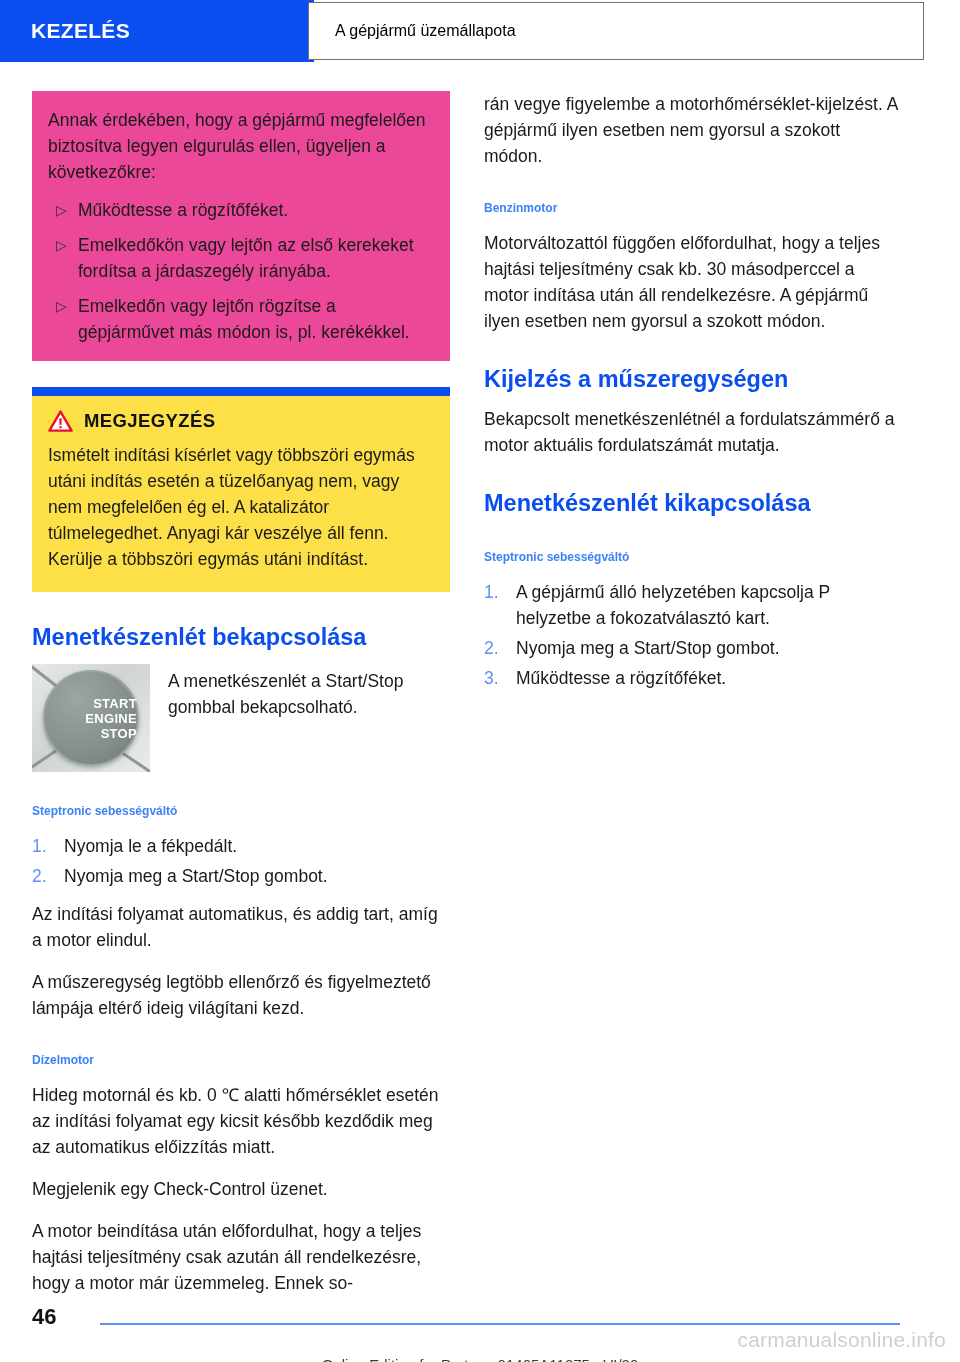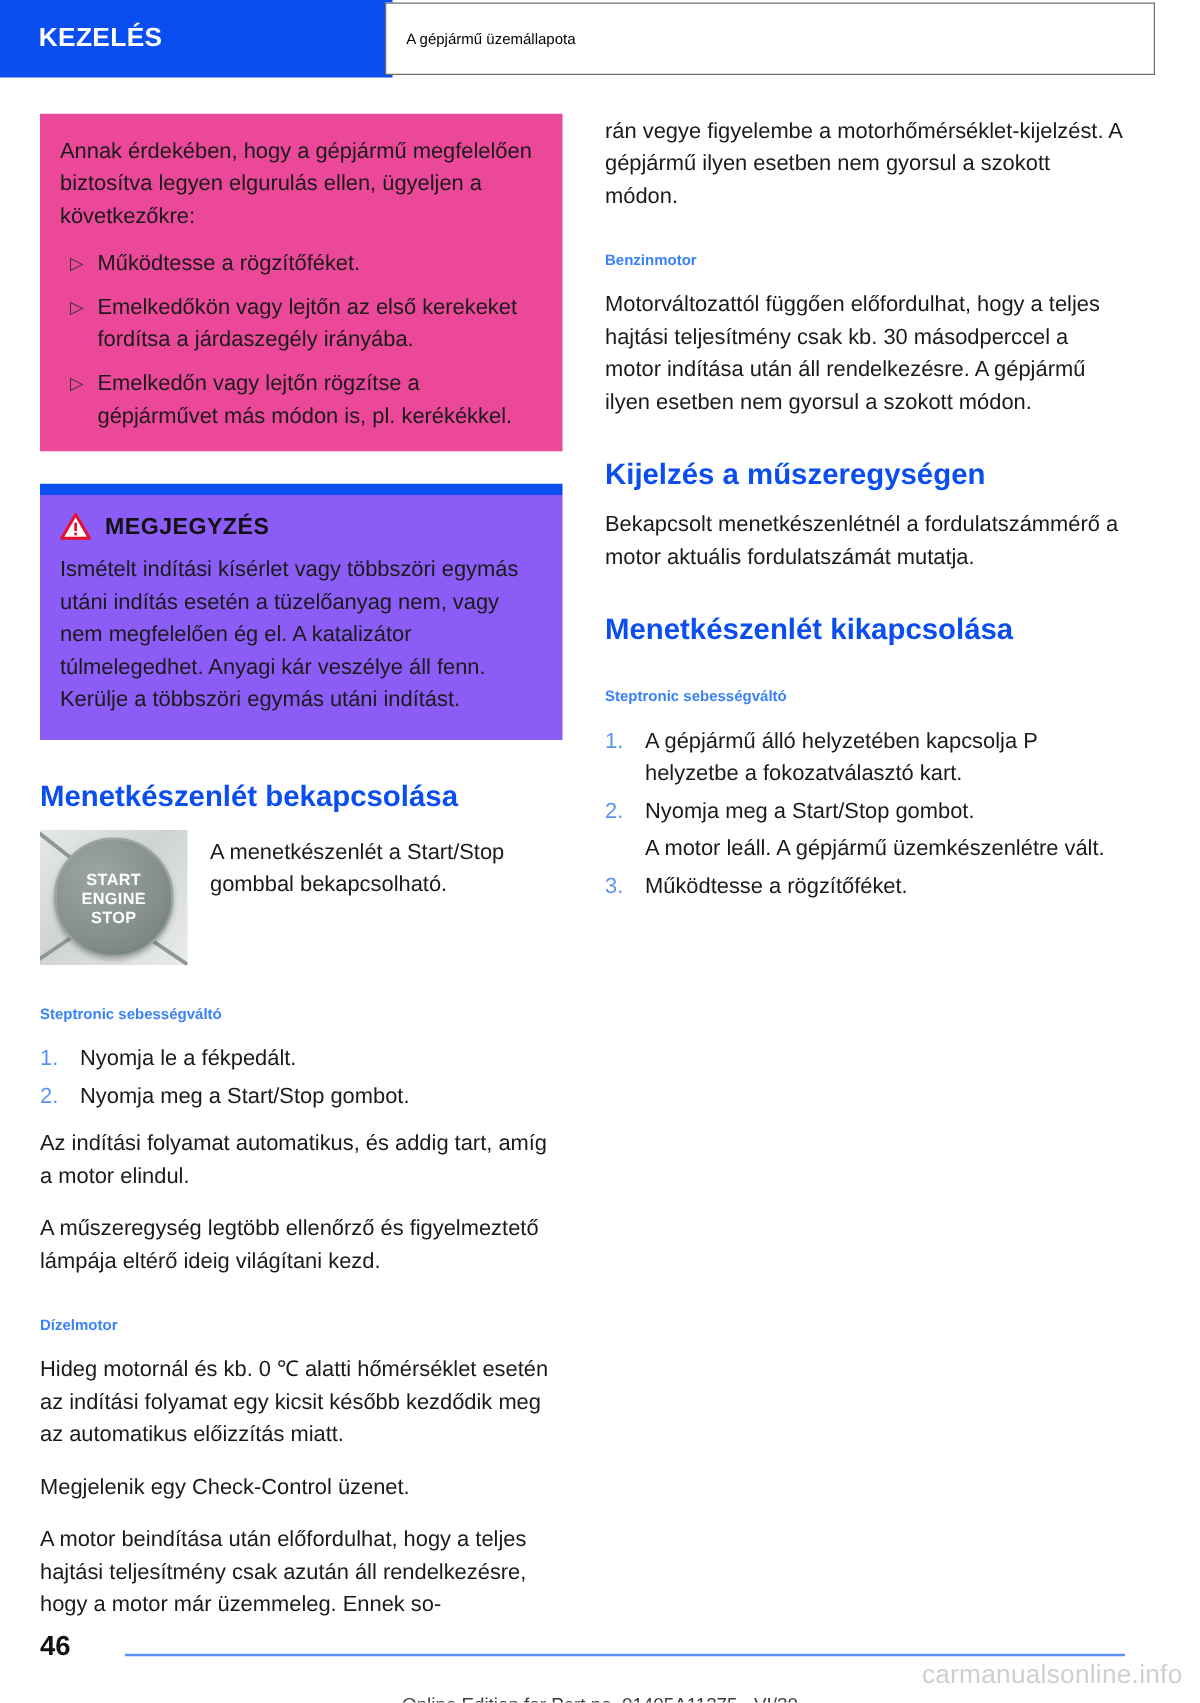--- a/index.html
+++ b/index.html
@@ -40,23 +40,23 @@
     left: 308px;
     top: 2px;
     right: 36px;
     height: 58px;
     border: 1.5px solid #6f6f6f;
     background: #ffffff;
     display: flex;
     align-items: center;
   }
   .header-box-label {
-    font-size: 12px;
+    font-size: 16px;
     color: #000000;
-    margin-left: 16px;
+    margin-left: 26px;
   }
 
   
   .page {
     position: absolute;
     top: 62px;
     left: 0;
     right: 0;
     bottom: 0;
   }
@@ -103,21 +103,21 @@
   }
   .gray-box p.body-text { margin-bottom: 0; }
 
   .note-box { position: relative; }
   .note-bar {
     height: 9px;
     background: #0b4ef0;
     width: 100%;
   }
   .note-inner {
-    background: #8b5cf6;
+    background: #fde047;
     padding: 14px 16px 20px 16px;
   }
   .note-head {
     display: flex;
     align-items: center;
     margin-bottom: 10px;
     gap: 11px;
   }
   .note-head-label {
     font-size: 18.5px;
@@ -213,21 +213,21 @@
     position: absolute;
     left: 11px;
     top: 6px;
     width: 96px;
     height: 96px;
     border-radius: 50%;
     background: radial-gradient(circle at 35% 30%, #9ba5a2 0%, #848e8b 60%, #6f7977 100%);
     border: 2px solid #9aa4a1;
     display: flex;
     flex-direction: column;
-    align-items: center;
+    align-items: flex-end;
     justify-content: center;
     box-shadow: 0 2px 4px rgba(0,0,0,0.25);
   }
   .fig-btn span {
     color: #ffffff;
     font-size: 13px;
     font-weight: bold;
     line-height: 15px;
     letter-spacing: 0.3px;
   }
@@ -384,21 +384,20 @@
     <ol class="num-list">
       <li>
         <span class="num-marker">1.</span>
         <span class="num-text">A gépjármű álló helyzetében kapcsolja P helyzetbe a fokozatválasztó kart.</span>
       </li>
       <li>
         <span class="num-marker">2.</span>
         <span class="num-text">Nyomja meg a Start/Stop gombot.</span>
       </li>
     </ol>
-    <div class="num-sub">A motor leáll. A gépjármű üzemkészenlétre vált.</div>
     <ol class="num-list">
       <li>
         <span class="num-marker">3.</span>
         <span class="num-text">Működtesse a rögzítőféket.</span>
       </li>
     </ol>
   </div>
 
   <div class="footer">
     <div class="page-num">46</div>

